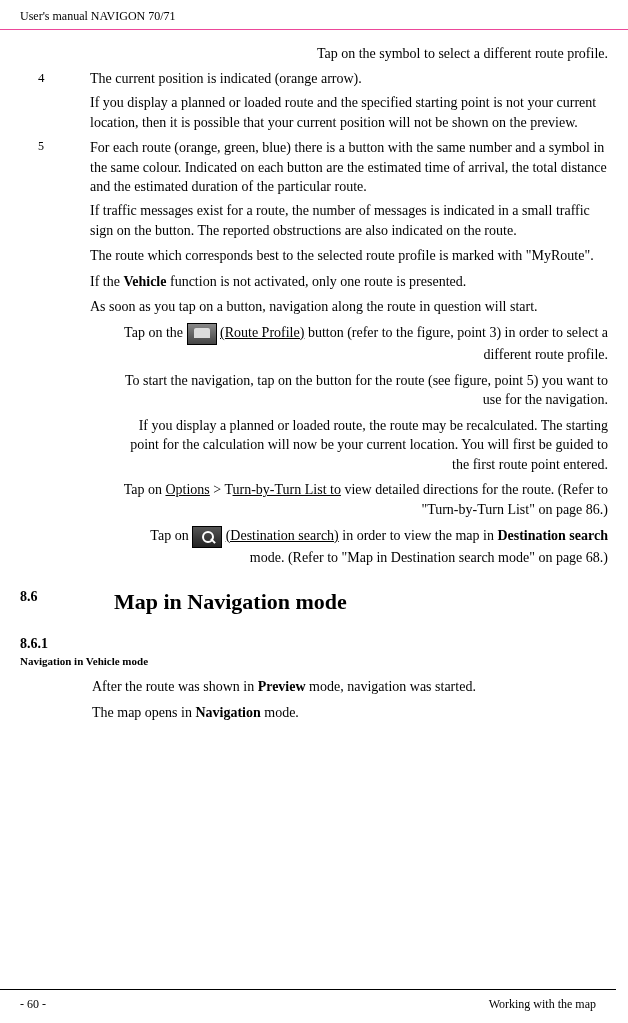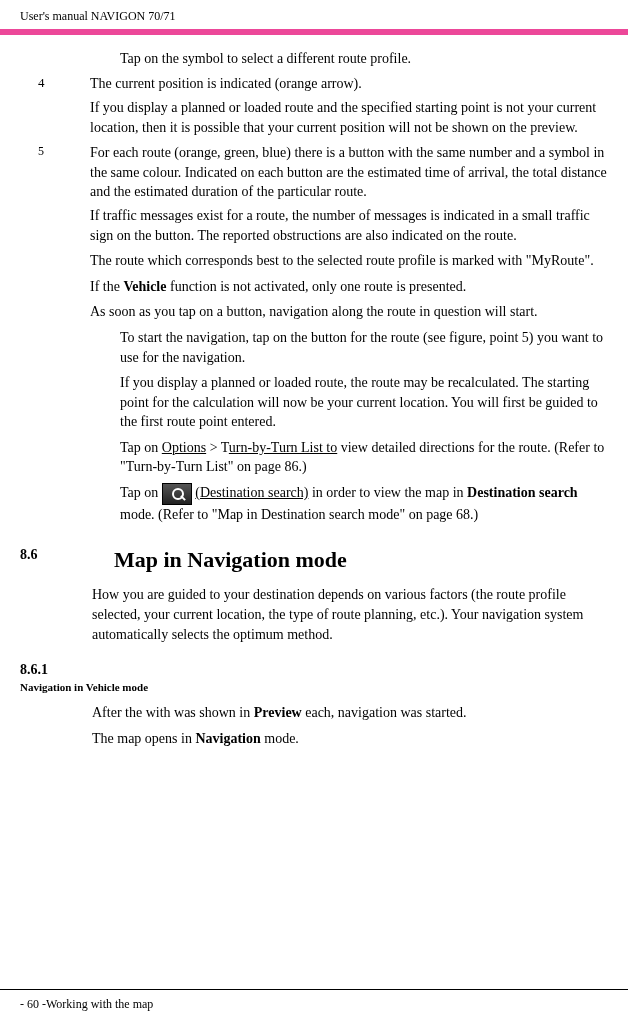--- a/index.html
+++ b/index.html
@@ -13,21 +13,21 @@
       line-height: 1.4;
       width: 628px;
       height: 1023px;
       background: white;
       position: relative;
       padding: 0;
     }
     .header {
       padding: 8px 20px 4px 20px;
       font-size: 12px;
-      border-bottom: 6px solid #ec4899;
+      border-bottom: 1px solid #ec4899;
     }
     .content {
       padding: 14px 20px 0 20px;
     }
     .item-row {
       display: flex;
       margin-bottom: 4px;
     }
     .item-num {
       width: 70px;
@@ -39,21 +39,21 @@
       flex: 1;
     }
     .para {
       margin-bottom: 6px;
       margin-left: 70px;
       text-align: left;
     }
     .para-indent {
       margin-bottom: 6px;
       margin-left: 100px;
-      text-align: left;
+      text-align: right;
     }
     .icon {
       display: inline-block;
       width: 30px;
       height: 22px;
       background: #333;
       vertical-align: middle;
       border: 1px solid #000;
       position: relative;
     }
@@ -131,25 +131,25 @@
       font-weight: bold;
     }
     .body-para {
       margin-left: 72px;
       margin-bottom: 6px;
     }
     .footer {
       position: absolute;
       bottom: 10px;
       left: 0;
-      right: 0;
+      right: 12px;
       padding: 6px 20px 0 20px;
       border-top: 1px solid #000;
       display: flex;
-      justify-content: flex-start;
+      justify-content: space-between;
       font-size: 12px;
     }
   </style>
 </head>
 <body>
 
 <div class="header">
   <span>User's manual NAVIGON 70/71</span>
 </div>
 
@@ -167,47 +167,51 @@
     <div class="item-num" style="font-size:12px;">5</div>
     <div class="item-text">For each route (orange, green, blue) there is a button with the same number and a symbol in the same colour. Indicated on each button are the estimated time of arrival, the total distance and the estimated duration of the particular route.</div>
   </div>
   <div class="para">If traffic messages exist for a route, the number of messages is indicated in a small traffic sign on the button. The reported obstructions are also indicated on the route.</div>
   <div class="para">The route which corresponds best to the selected route profile is marked with "MyRoute".</div>
   <div class="para">
     <span>If the </span><span class="bold">Vehicle</span><span> function is not activated, only one route is presented.</span>
   </div>
   <div class="para">As soon as you tap on a button, navigation along the route in question will start.</div>
 
+  <div class="para-indent">
+    <span>Tap on the </span>
+    <span class="icon icon-car"></span>
+    <span class="underline"> (Route Profile)</span><span> button (refer to the figure, point 3) in order to select a different route profile.</span>
+  </div>
 
   <div class="para-indent">To start the navigation, tap on the button for the route (see figure, point 5) you want to use for the navigation.</div>
 
   <div class="para-indent">If you display a planned or loaded route, the route may be recalculated. The starting point for the calculation will now be your current location. You will first be guided to the first route point entered.</div>
 
   <div class="para-indent">
     <span>Tap on </span><span class="underline">Options</span><span> &gt; T</span><span class="underline">urn-by-Turn List to</span><span> view detailed directions for the route. (Refer to "Turn-by-Turn List" on page 86.)</span>
   </div>
 
   <div class="para-indent">
     <span>Tap on </span>
     <span class="icon icon-search"></span>
     <span class="underline"> (Destination search)</span><span> in order to view the map in </span><span class="bold">Destination search</span><span> mode. (Refer to "Map in Destination search mode" on page 68.)</span>
   </div>
 
   <div class="section-row">
     <div class="section-num">8.6</div>
     <div class="section-title">Map in Navigation mode</div>
   </div>
-  <div class="body-para">How you are guided to your destination depends on various factors (the route profile selected, your current location, the type of route planning, etc.). Your navigation system automatically selects the optimum method.</div>
 
   <div class="subsection-row">
     <div class="subsection-num">8.6.1</div>
     <div class="subsection-title">Navigation in Vehicle mode</div>
   </div>
   <div class="body-para">
-    <span>After the with was shown in </span><span class="bold">Preview</span><span> each, navigation was started.</span>
+    <span>After the route was shown in </span><span class="bold">Preview</span><span> mode, navigation was started.</span>
   </div>
   <div class="body-para">
     <span>The map opens in </span><span class="bold">Navigation</span><span> mode.</span>
   </div>
 
 </div>
 
 <div class="footer">
   <span>- 60 -</span>
   <span>Working with the map</span>

